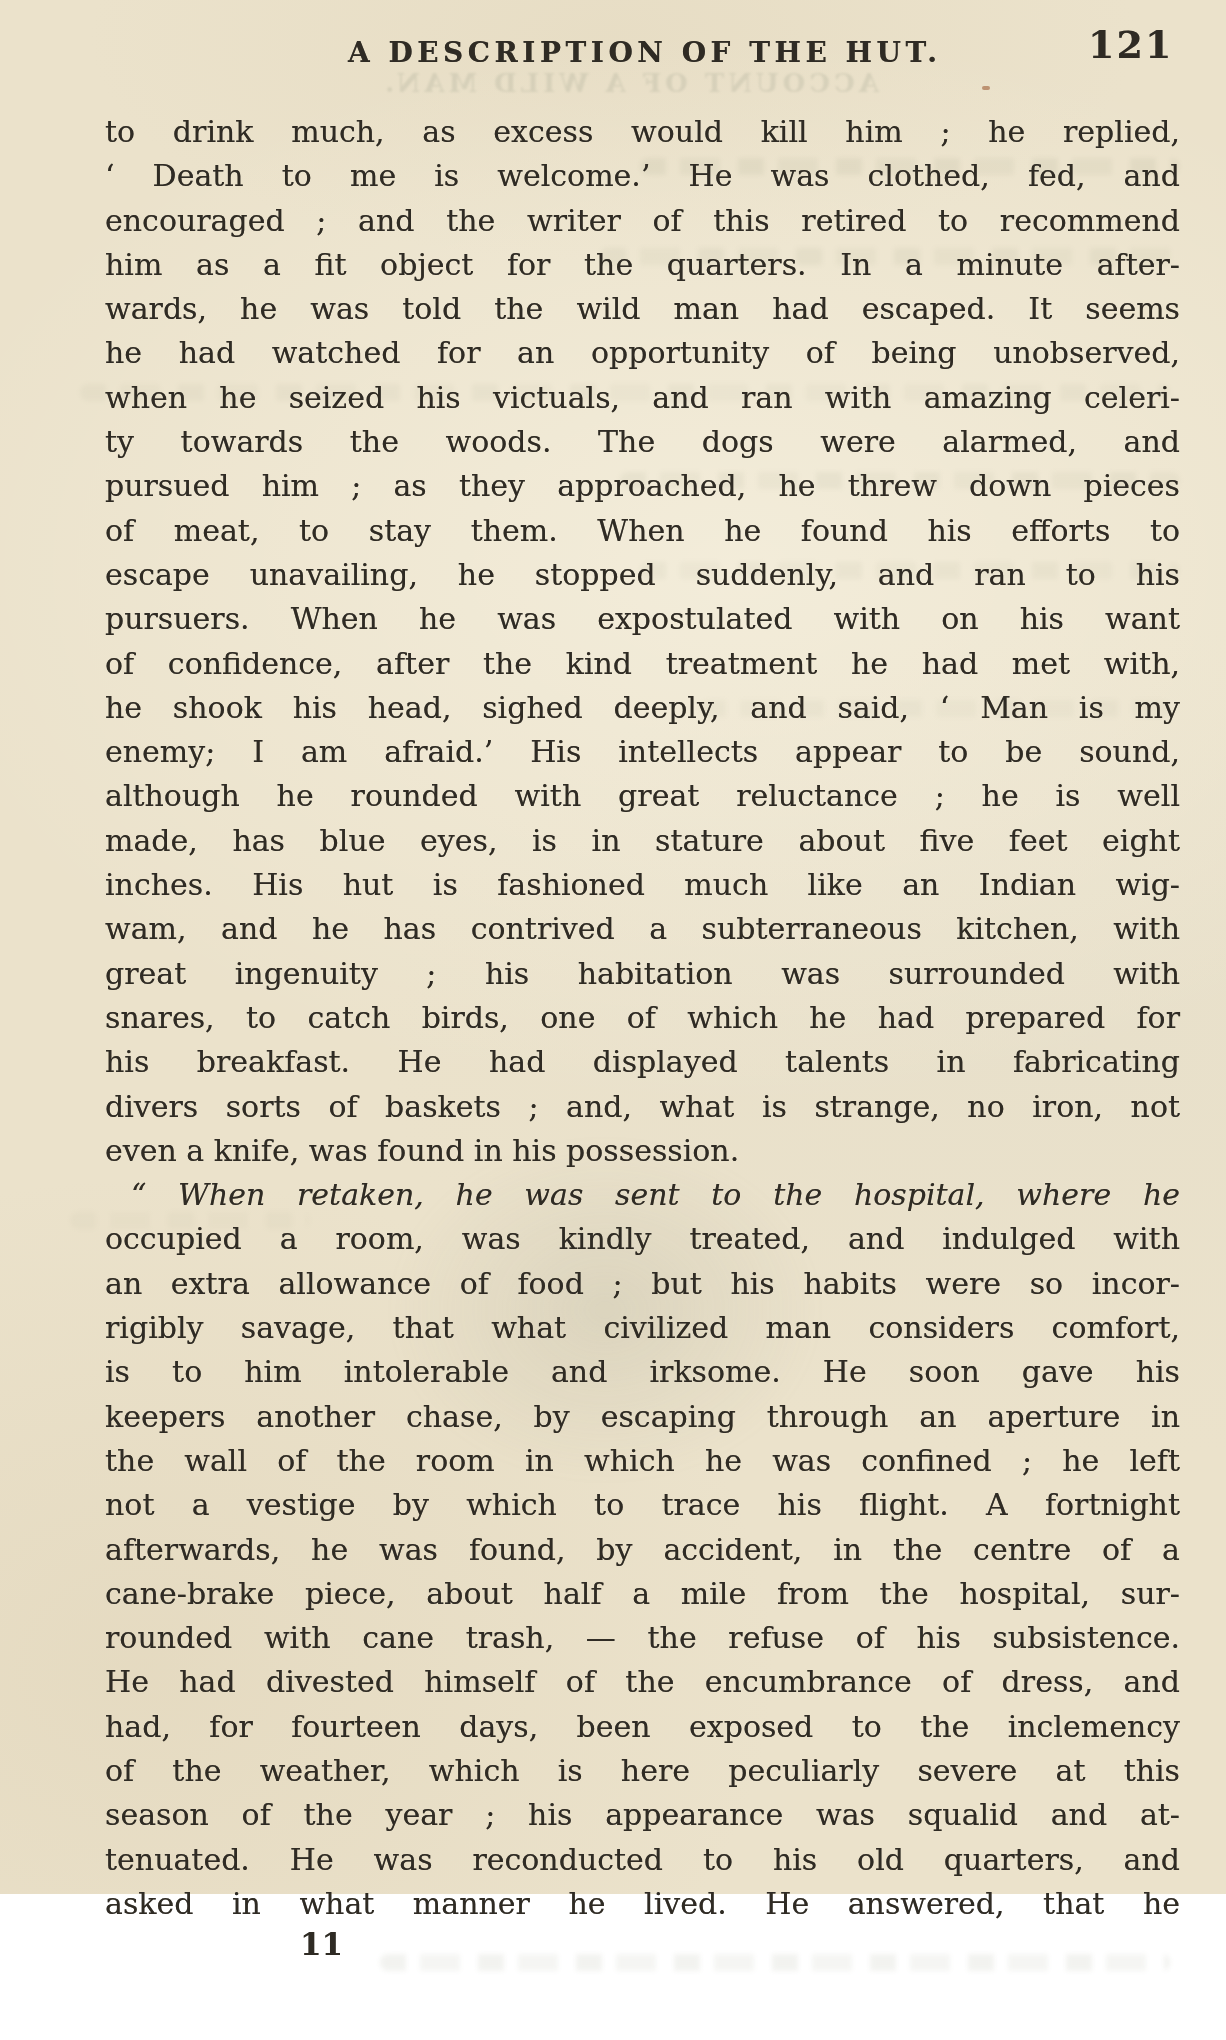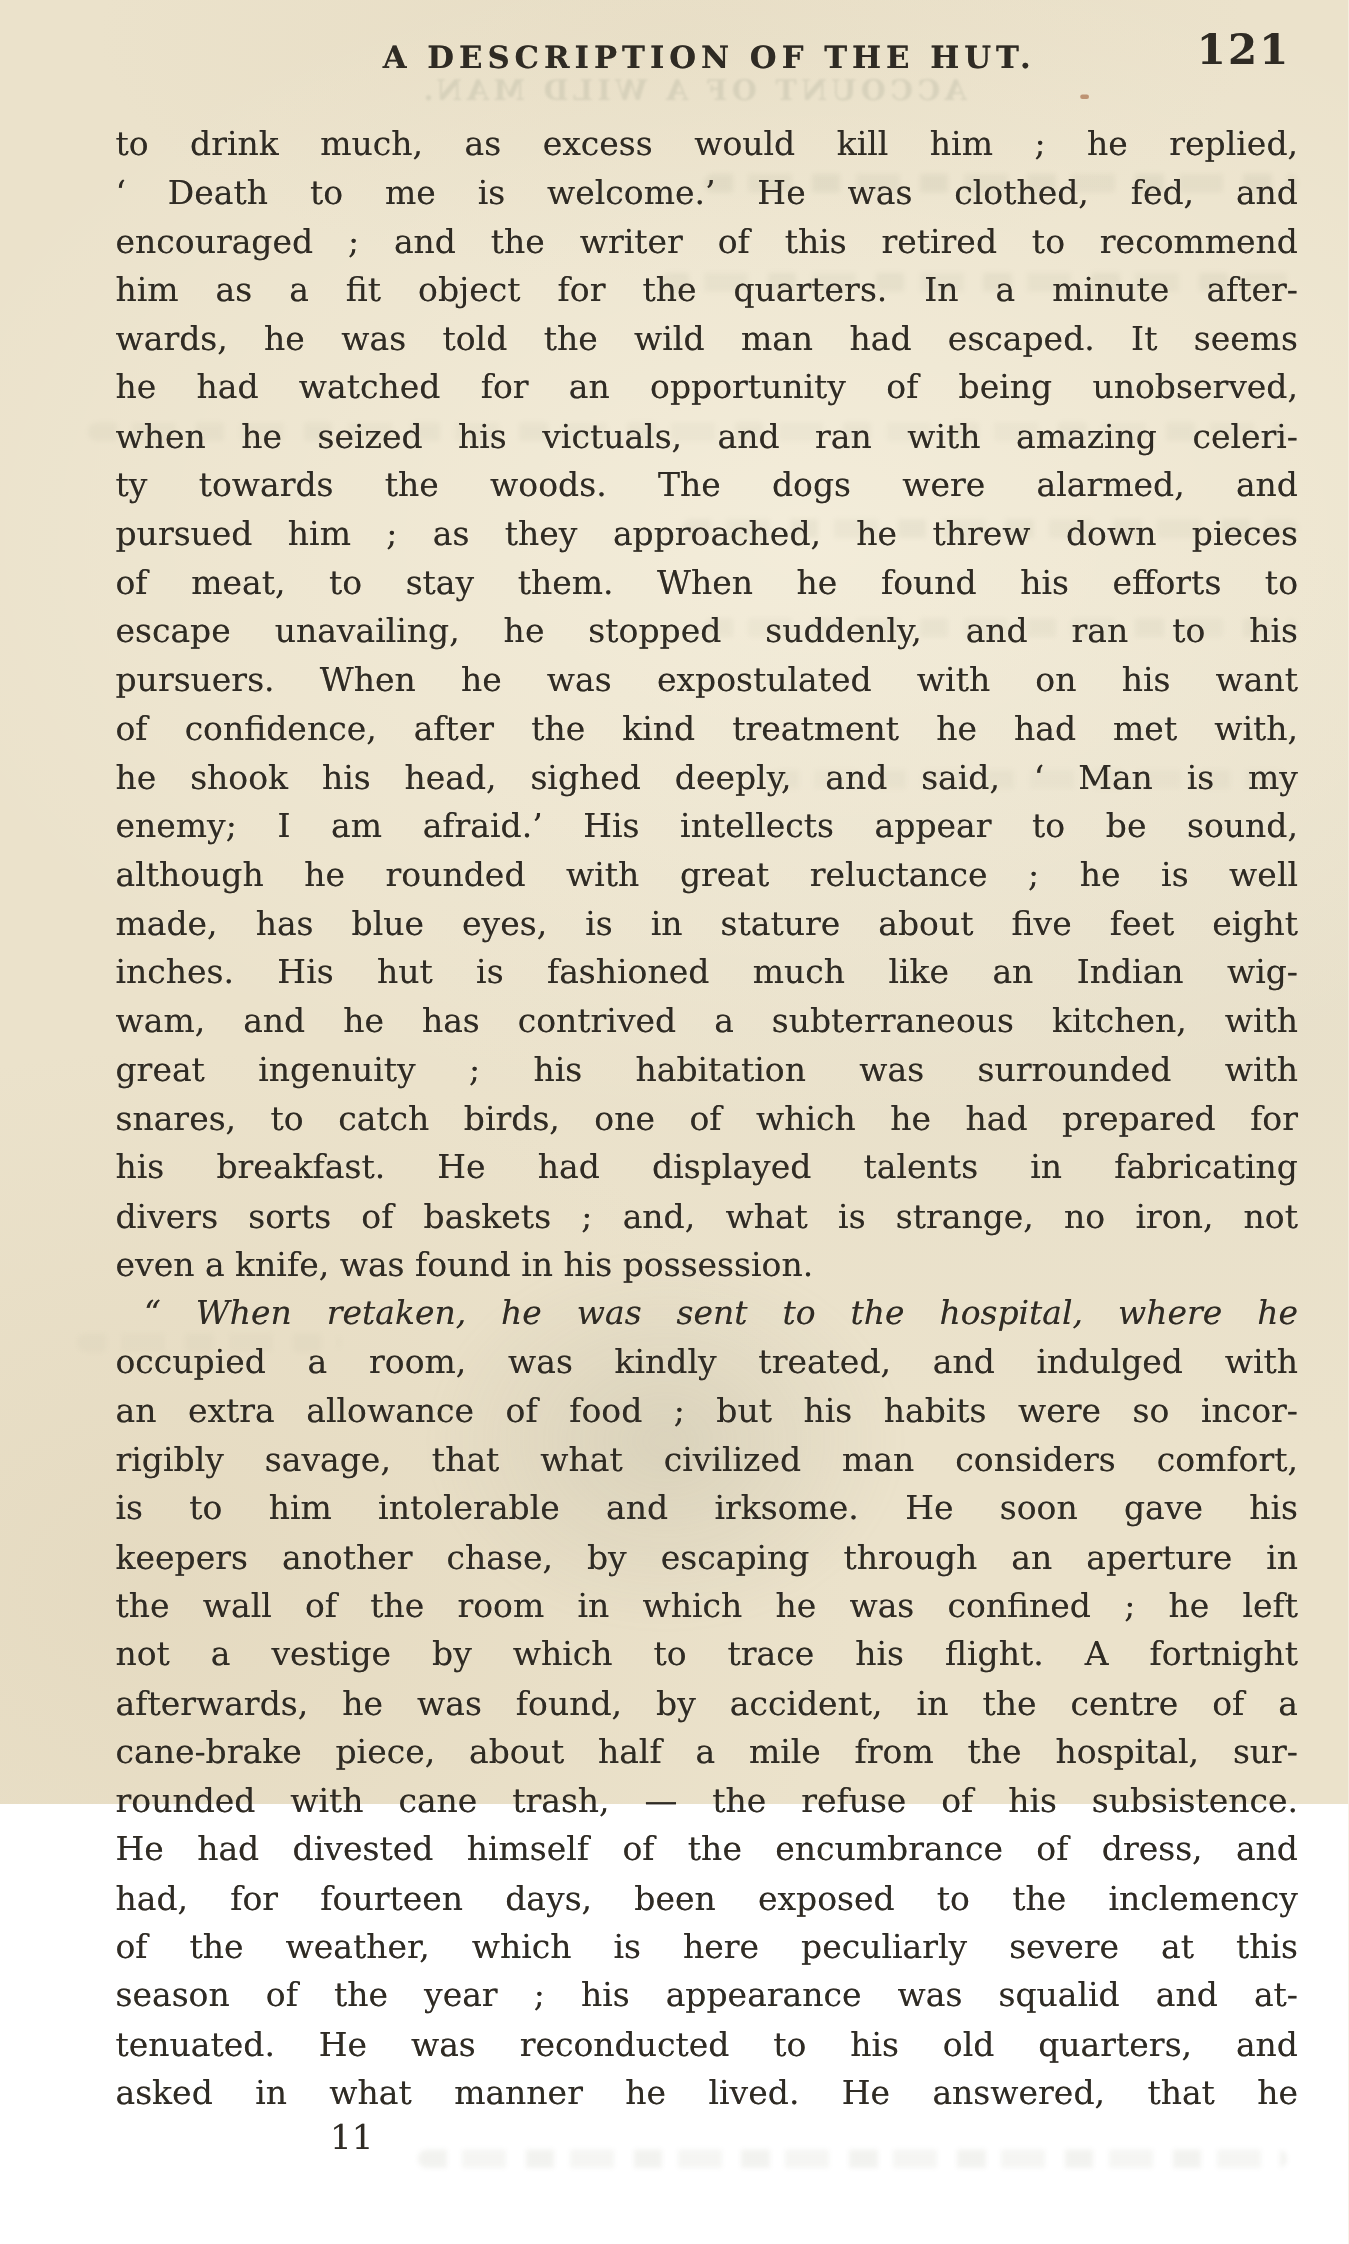--- a/index.html
+++ b/index.html
@@ -7,21 +7,21 @@
     --ink-color: #2f2b24;
     --ghost-color: #8e9480;
   }
   * { box-sizing: border-box; }
   html, body { margin: 0; padding: 0; }
   body {
     width: 1226px; height: 2040px; overflow: hidden;
     font-family: "DejaVu Serif", "Liberation Serif", serif;
   }
   .page {
-    position: relative; width: 1226px; height: 1640px;
+    position: relative; width: 1226px; height: 1894px;
     background:
       radial-gradient(1400px 900px at 60% 30%, rgba(255,252,240,0.40), rgba(255,252,240,0) 60%),
       radial-gradient(900px 700px at 12% 88%, rgba(213,198,166,0.28), rgba(213,198,166,0) 70%),
       radial-gradient(1000px 600px at 88% 55%, rgba(226,220,201,0.35), rgba(226,220,201,0) 70%),
       radial-gradient(700px 300px at 50% 2%, rgba(222,210,182,0.30), rgba(222,210,182,0) 75%),
       var(--paper-color);
     color: var(--ink-color);
     padding-left: 20px;
   }
 
@@ -58,21 +58,21 @@
     color: var(--ink-color);
     text-shadow: 0 0 0.5px rgba(47,43,36,0.55);
     margin-left: 48px;
   }
   .line.indent { text-indent: 26px; font-style: italic; }
   .line.para-end { text-align-last: left; }
 
   
   .signature {
     position: absolute; left: 300px; top: 1926px;
-    font-size: 31px; font-weight: normal;
+    font-size: 31px; font-weight: bold;
     text-shadow: 0 0 0.6px rgba(47,43,36,0.5);
   }
 
   
   .smudge {
     position: absolute; height: 17px; border-radius: 8px;
     filter: blur(2.6px); opacity: 0.45;
     background: repeating-linear-gradient(90deg,
       rgba(148,152,125,0.26) 0 26px, rgba(148,152,125,0) 26px 40px,
       rgba(148,152,125,0.20) 40px 80px, rgba(148,152,125,0) 80px 98px);

